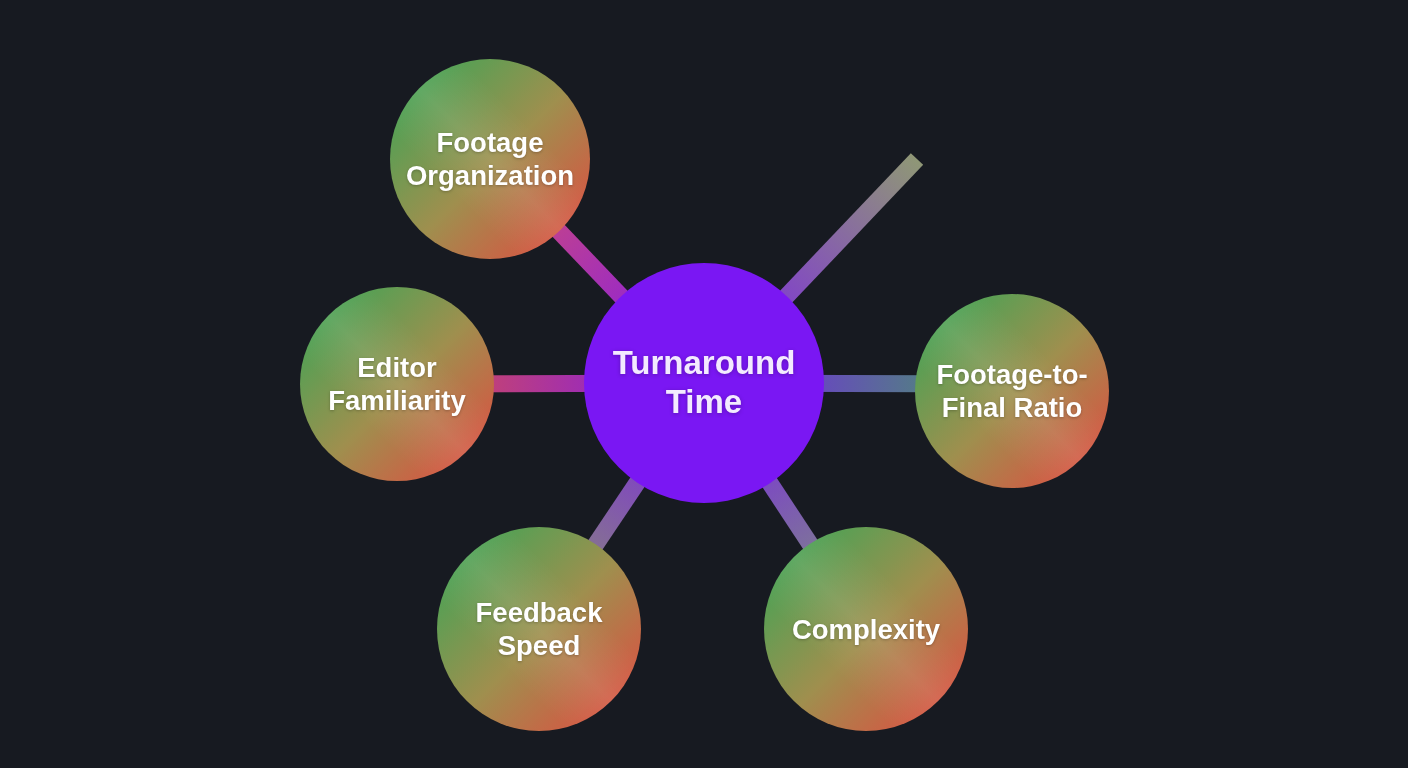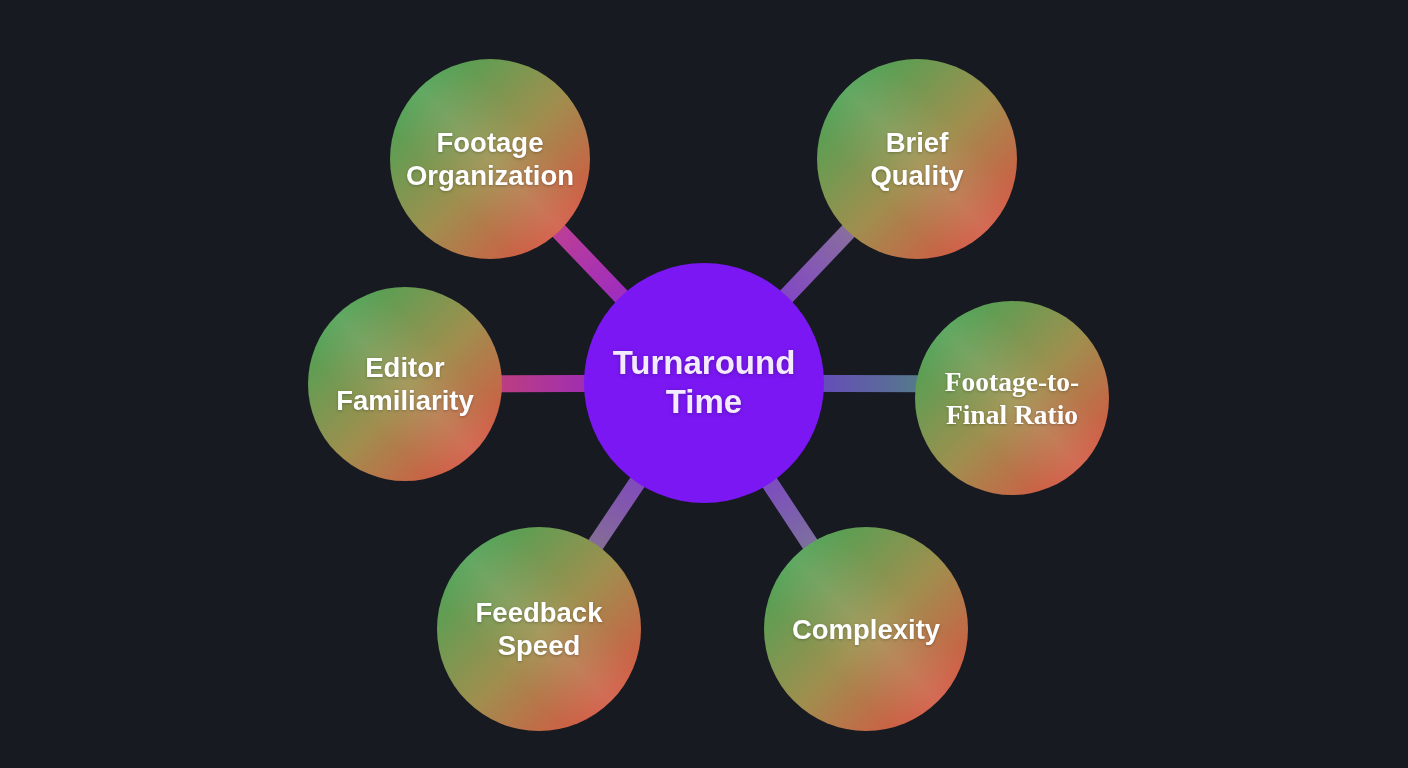--- a/index.html
+++ b/index.html
@@ -55,22 +55,22 @@
   .center-label {
     color: #f3eaff;
     font-weight: 700;
     font-size: 33px;
     line-height: 1.18;
     white-space: pre-line;
     text-shadow: 0 1px 4px rgba(0,0,0,0.25);
   }
   .node-tl { left: 390px; top: 59px;  width: 200px; height: 200px; }
   .node-tr { left: 817px; top: 59px;  width: 200px; height: 200px; }
-  .node-l  { left: 308px; top: 287px; width: 194px; height: 194px; }
-  .node-r  { left: 915px; top: 301px; width: 194px; height: 194px; font-family: Liberation Serif, serif; }
+  .node-l  { left: 300px; top: 287px; width: 194px; height: 194px; }
+  .node-r  { left: 915px; top: 294px; width: 194px; height: 194px; }
   .node-bl { left: 437px; top: 527px; width: 204px; height: 204px; }
   .node-br { left: 764px; top: 527px; width: 204px; height: 204px; }
 </style>
 </head>
 <body>
 
 <div id="stage">
 
   <svg id="spokes" viewBox="0 0 1408 768" xmlns="http://www.w3.org/2000/svg">
     <defs>
@@ -105,24 +105,20 @@
     <line x1="704" y1="383" x2="1012" y2="384" stroke="url(#g-r)" stroke-width="17"></line>
     <line x1="704" y1="383" x2="539" y2="629" stroke="url(#g-bl)" stroke-width="17"></line>
     <line x1="704" y1="383" x2="866" y2="629" stroke="url(#g-br)" stroke-width="17"></line>
   </svg>
 
   <div class="node node-tl">
     <div class="node-label">Footage
 Organization</div>
   </div>
 
-  <div class="node node-tr">
-    <div class="node-label">Brief
-Quality</div>
-  </div>
 
   <div class="node node-l">
     <div class="node-label">Editor
 Familiarity</div>
   </div>
 
   <div class="node node-r">
     <div class="node-label">Footage-to-
 Final Ratio</div>
   </div>

